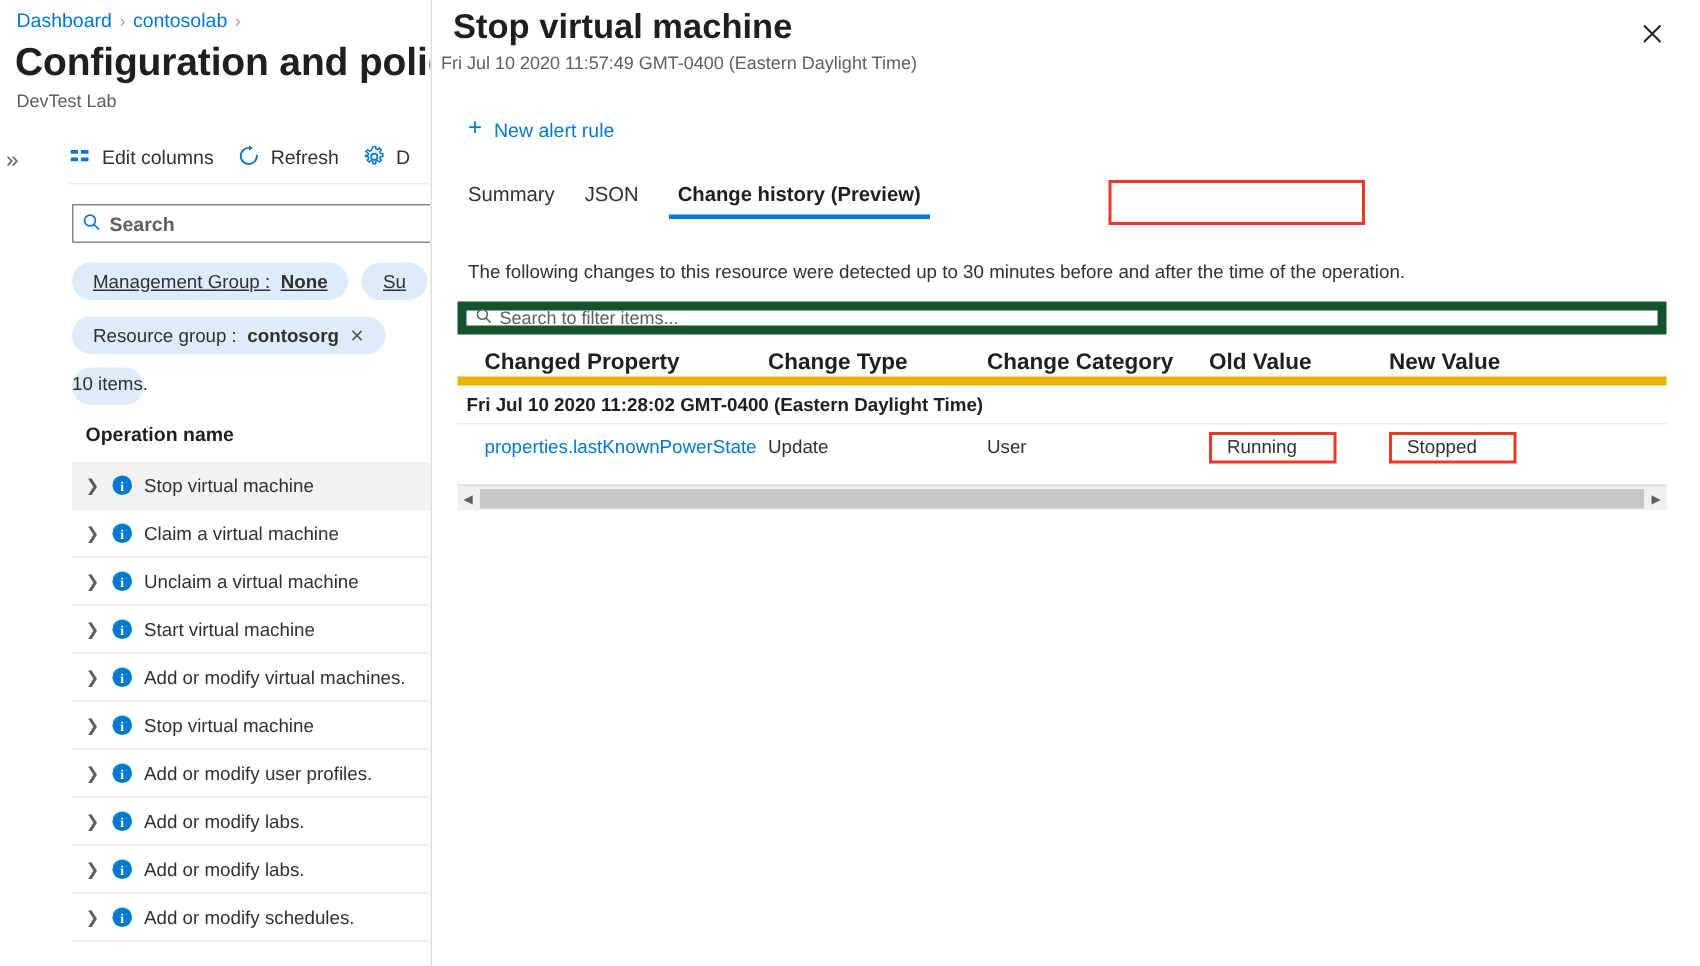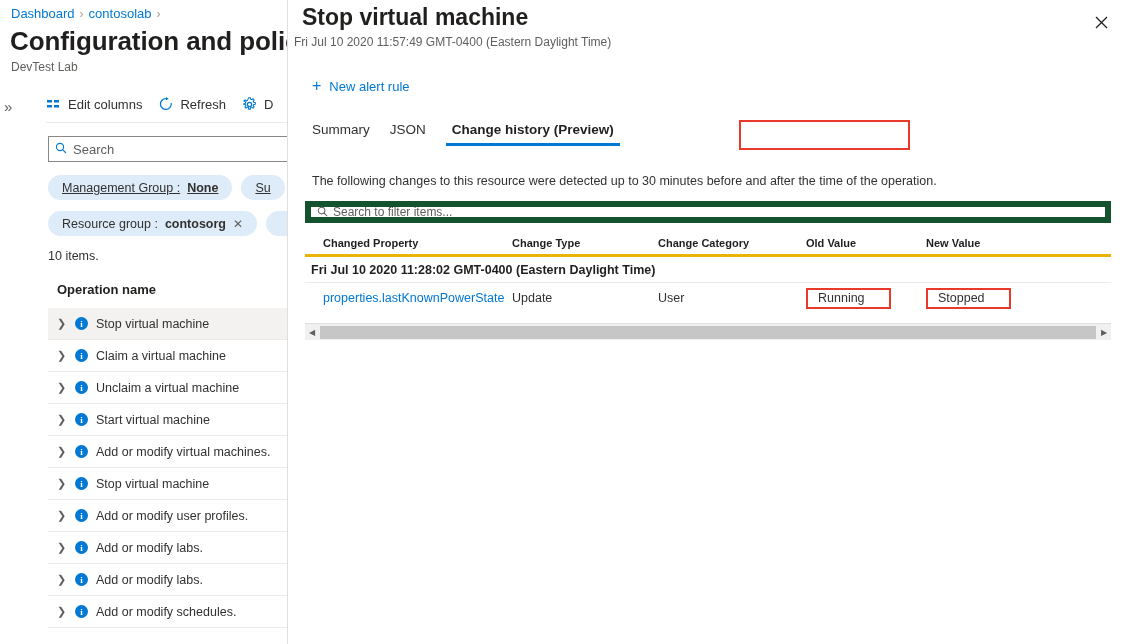--- a/index.html
+++ b/index.html
@@ -48,21 +48,21 @@
   .cmd { display: flex; align-items: center; gap: 6px; color: #323130; cursor: pointer; }
   .cmd .glyph { display: inline-flex; align-items: center; justify-content: center; width: 16px; height: 16px; color: #0078d4; }
 
   .cmdbar-rule {
     position: absolute; left: 46px; top: 122px; width: 241px; height: 1px; background: #edebe9;
   }
 
   .search-box {
     position: absolute; left: 48px; top: 136px; width: 287px; height: 26px;
     border: 1px solid #8a8886; background: #fff;
-    display: flex; align-items: center; padding: 0 6px; gap: 6px;
+    display: flex; align-items: center; padding: 0 6px; gap: 6px; font-weight: bold;
   }
   .search-box .mag { color: #0078d4; font-size: 12px; }
   .search-box .ph { font-size: 13px; color: #605e5c; }
 
   .pill-row { position: absolute; display: flex; gap: 9px; }
   .pill {
     background: #deecf9; border-radius: 13px; height: 25px;
     display: flex; align-items: center; padding: 0 14px; gap: 7px;
     font-size: 12.5px; color: #323130; white-space: nowrap; cursor: pointer;
   }
@@ -143,22 +143,22 @@
     position: absolute; left: 17px; top: 201px; width: 806px; height: 22px;
     border: 6px solid #14532d; background: #fff;
     display: flex; align-items: center; padding: 0 6px; gap: 5px;
   }
   .filter-input .mag { color: #605e5c; font-size: 11px; }
   .filter-input .ph { font-size: 12px; color: #605e5c; }
 
   .tbl { position: absolute; left: 17px; top: 231px; width: 806px; }
   .tbl-head {
     display: flex; align-items: center; height: 26px;
-    font-size: 11px; font-weight: 600; color: #201f1e;
-    border-bottom: 3px solid #eab308;
+    font-size: 15px; font-weight: 600; color: #201f1e;
+    border-bottom: 6px solid #eab308;
   }
   .tbl-group {
     display: flex; align-items: center; height: 26px; padding-left: 6px;
     font-size: 12.5px; font-weight: 600; color: #201f1e;
     border-bottom: 1px solid #edebe9; white-space: nowrap;
   }
   .tbl-row {
     display: flex; align-items: center; height: 30px;
     font-size: 12.5px; color: #323130;
   }
@@ -247,21 +247,21 @@
     <div class="pill-row" style="left:48px; top:175px;text-decoration:underline;">
       <div class="pill">
         <span>Management Group :</span>
         <b>None</b>
       </div>
       <div class="pill">
         <span>Su</span>
       </div>
     </div>
 
-    <div class="pill-row" style="left:48px; top:211px;">
+    <div class="pill-row" style="left:48px; top:211px;flex-direction:column;">
       <div class="pill">
         <span>Resource group :</span>
         <b>contosorg</b>
         <span class="x">✕</span>
       </div>
       <div class="pill blank"></div>
     </div>
 
     <div class="items-count">10 items.</div>
     <div class="col-head-op">Operation name</div>

